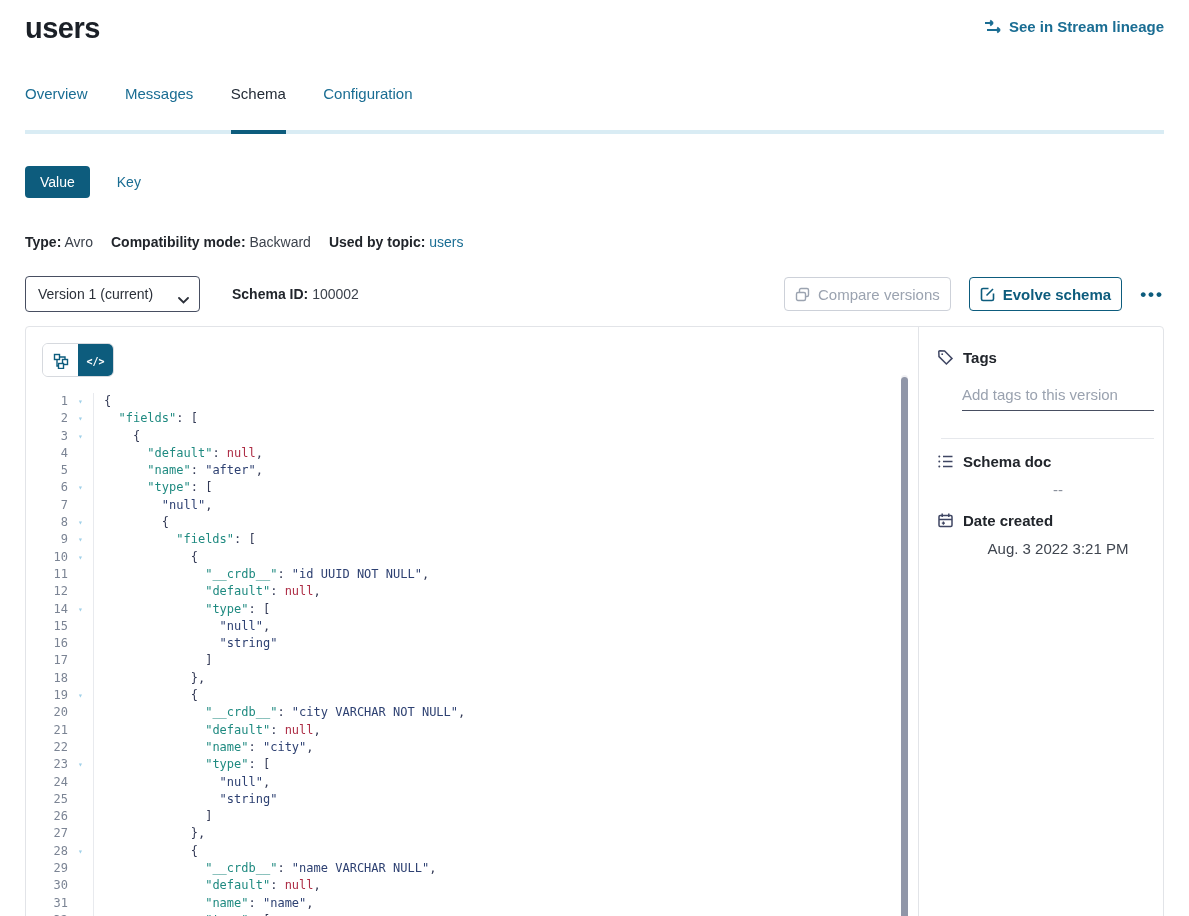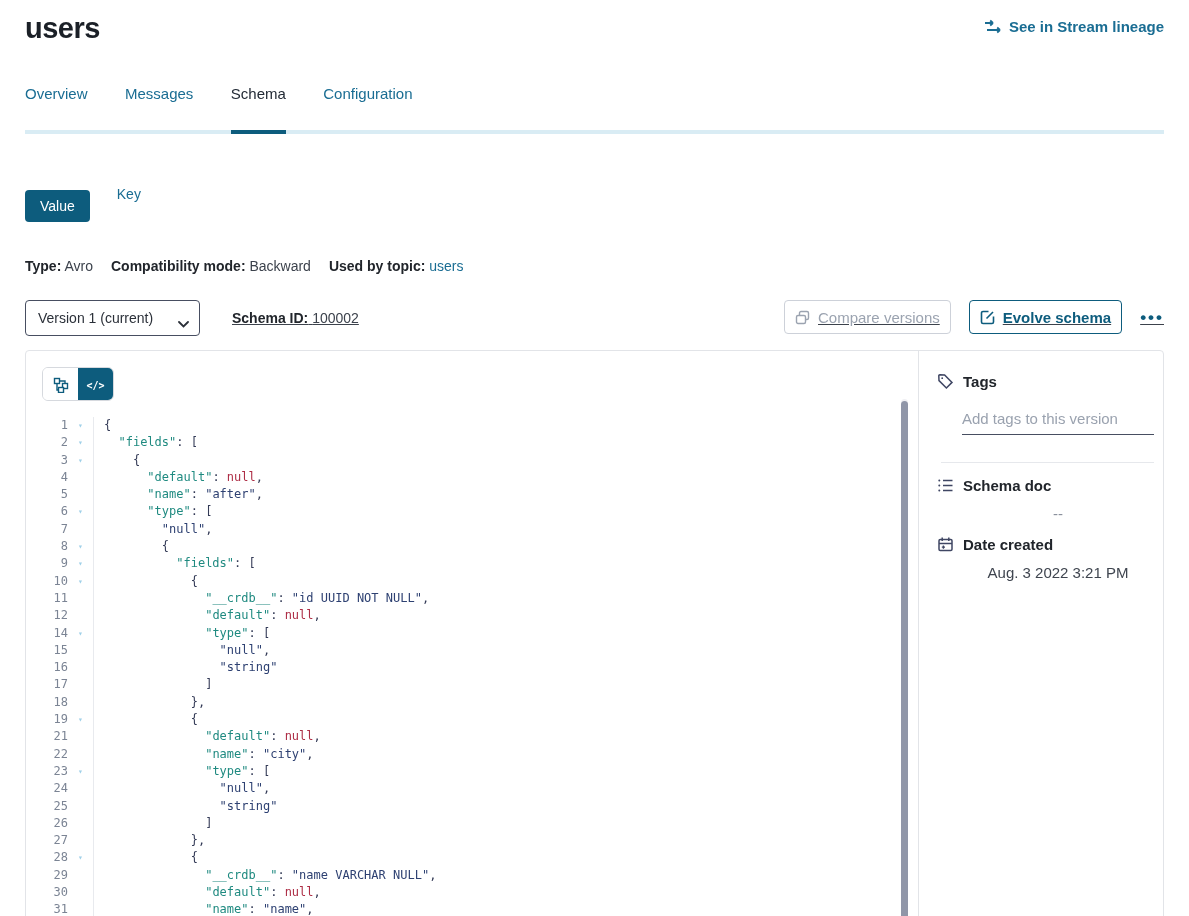--- a/index.html
+++ b/index.html
@@ -15,31 +15,31 @@
 
   
   .tabs { margin-top: 40px; border-bottom: 4px solid #d9ecf4; }
   .tab { display: inline-block; font-size: 15px; color: #1a6d93; text-decoration: none; cursor: pointer;
     padding-bottom: 28px; margin-right: 33px; }
   .tab.active { color: #232b36; border-bottom: 4px solid #0d5c7d; margin-bottom: -4px; }
 
   
   .vk-toggle { margin-top: 32px; display: flex; align-items: center; }
   .vk-value { background: #0d5c7d; color: #ffffff; border: none; border-radius: 4px;
-    font-size: 14px; padding: 8px 15px; cursor: pointer; font-family: inherit; margin-top: 24px; }
+    font-size: 14px; padding: 8px 15px; cursor: pointer; font-family: inherit; }
   .vk-key { background: transparent; border: none; color: #1a6d93; font-size: 14px;
     margin-left: 27px; cursor: pointer; font-family: inherit; }
 
   
   .meta-row { margin-top: 36px; display: flex; gap: 18px; font-size: 14px; color: #3c424c; }
   .meta-label { font-weight: 700; color: #21252b; }
   .meta-link { color: #1a6d93; text-decoration: none; cursor: pointer; }
 
   
-  .controls-row { margin-top: 26px; display: flex; justify-content: space-between; align-items: flex-start; text-decoration: underline; }
+  .controls-row { margin-top: 26px; display: flex; justify-content: space-between; align-items: center; }
   .controls-left { display: flex; align-items: center; }
   .select-wrap { position: relative; width: 175px; }
   .version-select { width: 100%; height: 36px; appearance: none; -webkit-appearance: none;
     border: 1px solid #474e61; border-radius: 4px; background: #ffffff; color: #2b3039;
     font-size: 14px; font-family: inherit; padding: 0 30px 0 12px; cursor: pointer; }
   .select-chevron { position: absolute; right: 11px; top: 14px; pointer-events: none; }
   .schema-id { margin-left: 32px; font-size: 14px; }
   .controls-right { display: flex; align-items: center; gap: 18px; }
   .btn { display: flex; align-items: center; gap: 8px; height: 34px; padding: 0 10px;
     border-radius: 4px; font-size: 15px; background: #ffffff; cursor: pointer; font-family: inherit; }
@@ -203,20 +203,21 @@
           <div class="code-line"><span class="ln">9</span><span class="fold">▾</span><span class="code-text">          <span class="tk-k">"fields"</span><span class="tk-p">: [</span></span></div>
           <div class="code-line"><span class="ln">10</span><span class="fold">▾</span><span class="code-text">            <span class="tk-p">{</span></span></div>
           <div class="code-line"><span class="ln">11</span><span class="fold"></span><span class="code-text">              <span class="tk-k">"__crdb__"</span><span class="tk-p">: </span><span class="tk-s">"id UUID NOT NULL"</span><span class="tk-p">,</span></span></div>
           <div class="code-line"><span class="ln">12</span><span class="fold"></span><span class="code-text">              <span class="tk-k">"default"</span><span class="tk-p">: </span><span class="tk-n">null</span><span class="tk-p">,</span></span></div>
           <div class="code-line"><span class="ln">14</span><span class="fold">▾</span><span class="code-text">              <span class="tk-k">"type"</span><span class="tk-p">: [</span></span></div>
           <div class="code-line"><span class="ln">15</span><span class="fold"></span><span class="code-text">                <span class="tk-s">"null"</span><span class="tk-p">,</span></span></div>
           <div class="code-line"><span class="ln">16</span><span class="fold"></span><span class="code-text">                <span class="tk-s">"string"</span></span></div>
           <div class="code-line"><span class="ln">17</span><span class="fold"></span><span class="code-text">              <span class="tk-p">]</span></span></div>
           <div class="code-line"><span class="ln">18</span><span class="fold"></span><span class="code-text">            <span class="tk-p">},</span></span></div>
           <div class="code-line"><span class="ln">19</span><span class="fold">▾</span><span class="code-text">            <span class="tk-p">{</span></span></div>
+          <div class="code-line"><span class="ln">20</span><span class="fold"></span><span class="code-text">              <span class="tk-k">"__crdb__"</span><span class="tk-p">: </span><span class="tk-s">"city VARCHAR NOT NULL"</span><span class="tk-p">,</span></span></div>
           <div class="code-line"><span class="ln">21</span><span class="fold"></span><span class="code-text">              <span class="tk-k">"default"</span><span class="tk-p">: </span><span class="tk-n">null</span><span class="tk-p">,</span></span></div>
           <div class="code-line"><span class="ln">22</span><span class="fold"></span><span class="code-text">              <span class="tk-k">"name"</span><span class="tk-p">: </span><span class="tk-s">"city"</span><span class="tk-p">,</span></span></div>
           <div class="code-line"><span class="ln">23</span><span class="fold">▾</span><span class="code-text">              <span class="tk-k">"type"</span><span class="tk-p">: [</span></span></div>
           <div class="code-line"><span class="ln">24</span><span class="fold"></span><span class="code-text">                <span class="tk-s">"null"</span><span class="tk-p">,</span></span></div>
           <div class="code-line"><span class="ln">25</span><span class="fold"></span><span class="code-text">                <span class="tk-s">"string"</span></span></div>
           <div class="code-line"><span class="ln">26</span><span class="fold"></span><span class="code-text">              <span class="tk-p">]</span></span></div>
           <div class="code-line"><span class="ln">27</span><span class="fold"></span><span class="code-text">            <span class="tk-p">},</span></span></div>
           <div class="code-line"><span class="ln">28</span><span class="fold">▾</span><span class="code-text">            <span class="tk-p">{</span></span></div>
           <div class="code-line"><span class="ln">29</span><span class="fold"></span><span class="code-text">              <span class="tk-k">"__crdb__"</span><span class="tk-p">: </span><span class="tk-s">"name VARCHAR NULL"</span><span class="tk-p">,</span></span></div>
           <div class="code-line"><span class="ln">30</span><span class="fold"></span><span class="code-text">              <span class="tk-k">"default"</span><span class="tk-p">: </span><span class="tk-n">null</span><span class="tk-p">,</span></span></div>

